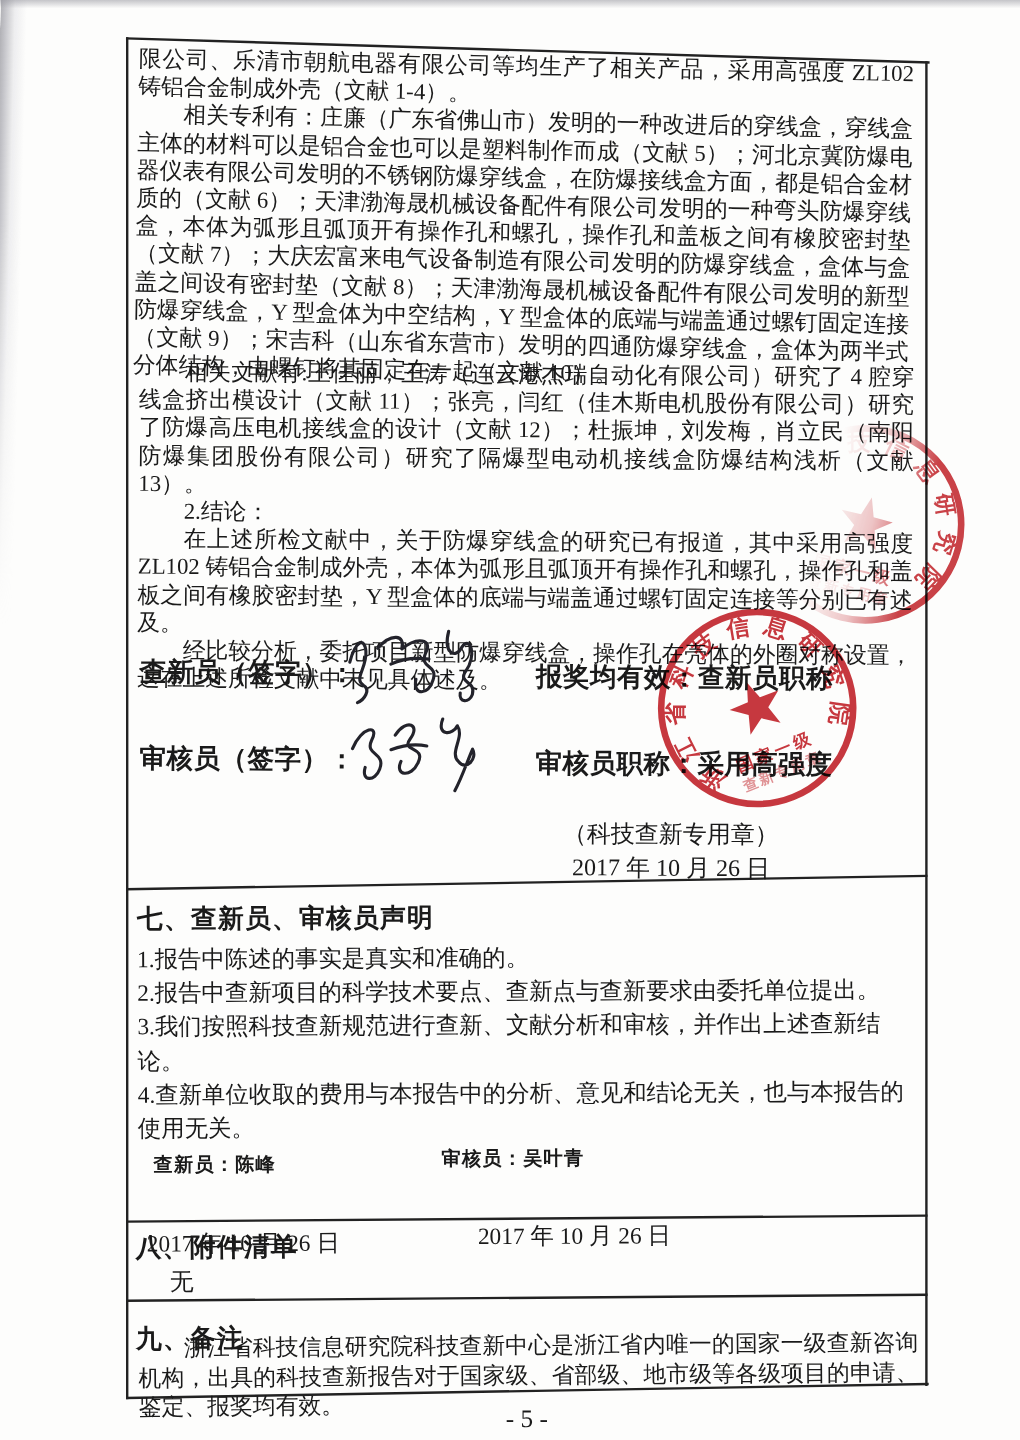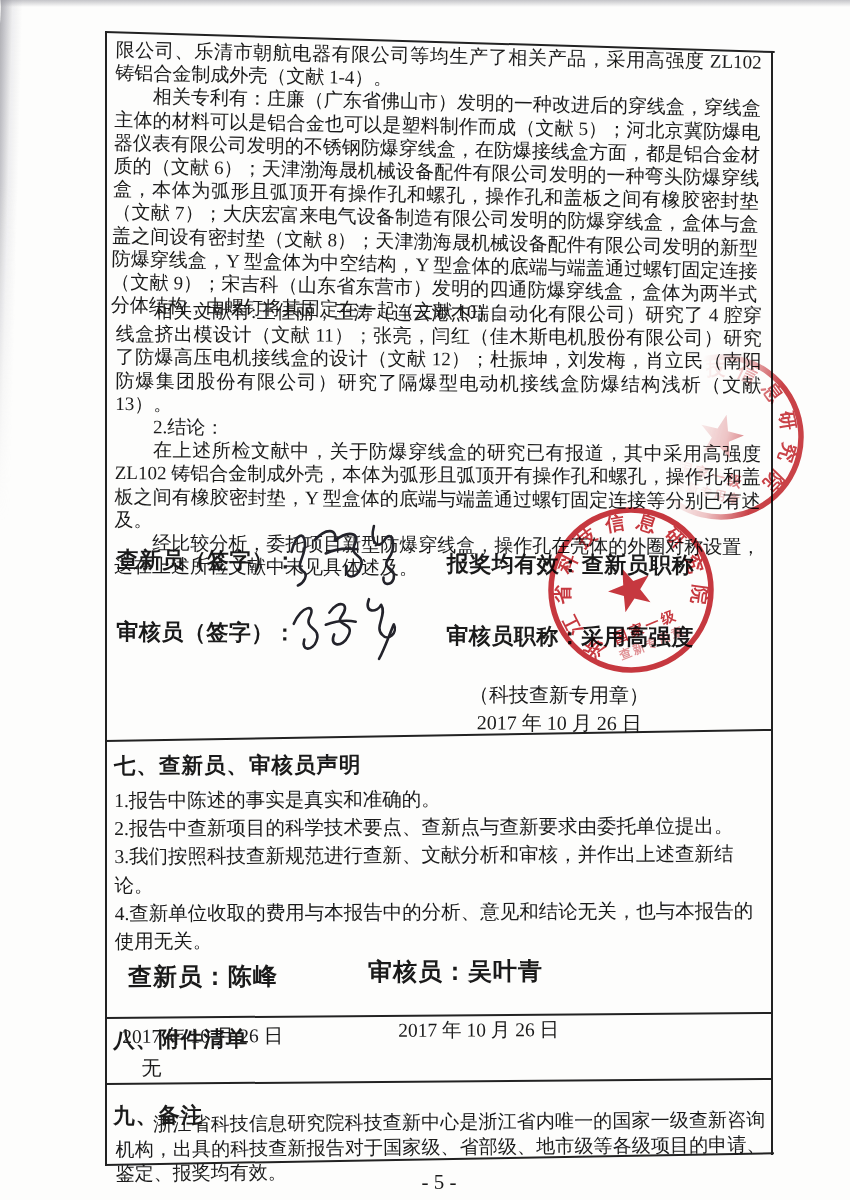--- a/index.html
+++ b/index.html
@@ -53,21 +53,21 @@
   .seal-date{position:absolute;left:376px;top:676px;font-size:20px;}
 
   
   .sec7{position:absolute;left:0;top:720px;width:668px;transform:rotate(-0.25deg);transform-origin:0 0;}
   .sec-title{font-family:"Liberation Sans","DejaVu Sans",sans-serif;font-weight:700;font-size:21.5px;letter-spacing:1px;}
   .sec7-title{position:absolute;left:9px;top:0;}
   .sec7-list{position:absolute;left:9px;top:36px;width:652px;font-size:19.5px;}
   .sec7-list p{margin:0 0 0 0;line-height:28.2px;text-indent:0;}
   .sec7-checker{position:absolute;left:22px;top:210px;}
   .sec7-reviewer{position:absolute;left:262px;top:206px;}
-  .namerow{font-family:"Liberation Sans","DejaVu Sans",sans-serif;font-weight:700;font-size:24px;letter-spacing:1px;}
+  .namerow{font-family:"Liberation Sans","DejaVu Sans",sans-serif;font-weight:700;font-size:16px;letter-spacing:1px;}
   .sec7-dateL{position:absolute;left:16px;top:272px;font-size:19.5px;}
   .sec7-dateR{position:absolute;left:292px;top:267px;font-size:19.5px;}
 
   
   .sec8{position:absolute;left:0;top:994px;width:668px;transform:rotate(-0.45deg);transform-origin:0 0;}
   .sec8-title{position:absolute;left:8px;top:0;}
   .sec8-content{position:absolute;left:36px;top:30px;font-size:20px;}
   .sec9{position:absolute;left:0;top:1058px;width:668px;transform:rotate(-0.45deg);transform-origin:0 0;}
   .sec9-title{position:absolute;left:8px;top:12px;}
   .sec9-content{position:absolute;left:10px;top:24px;width:650px;font-size:19px;line-height:24.5px;text-align:justify;text-indent:2em;margin:0;}

